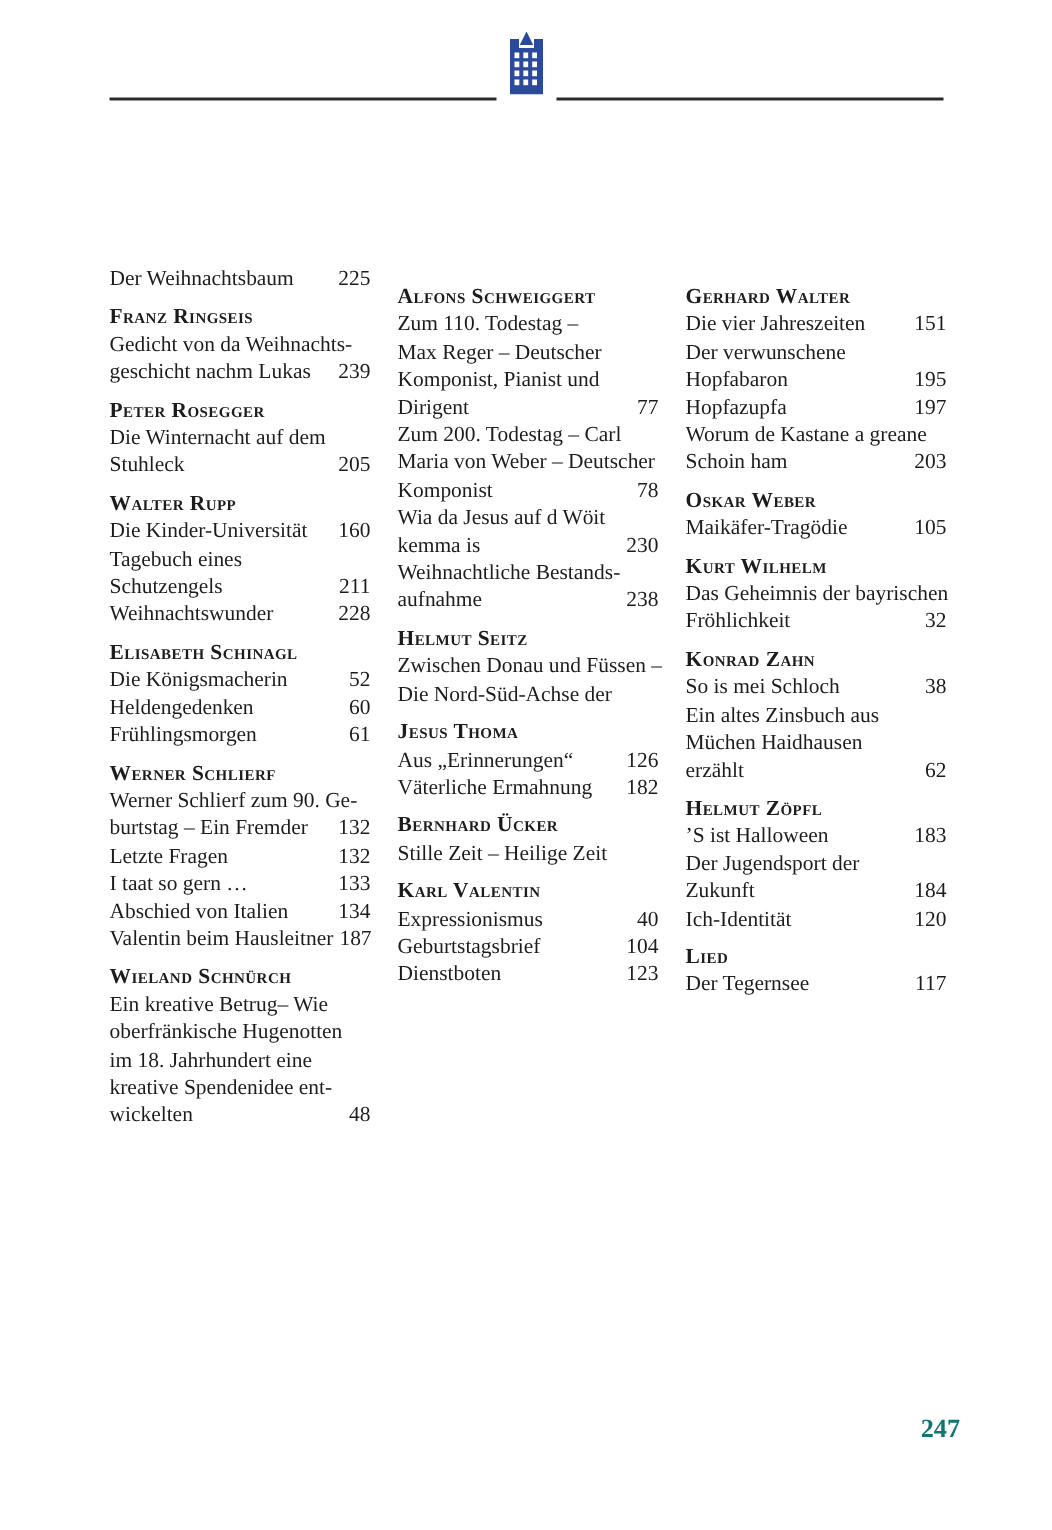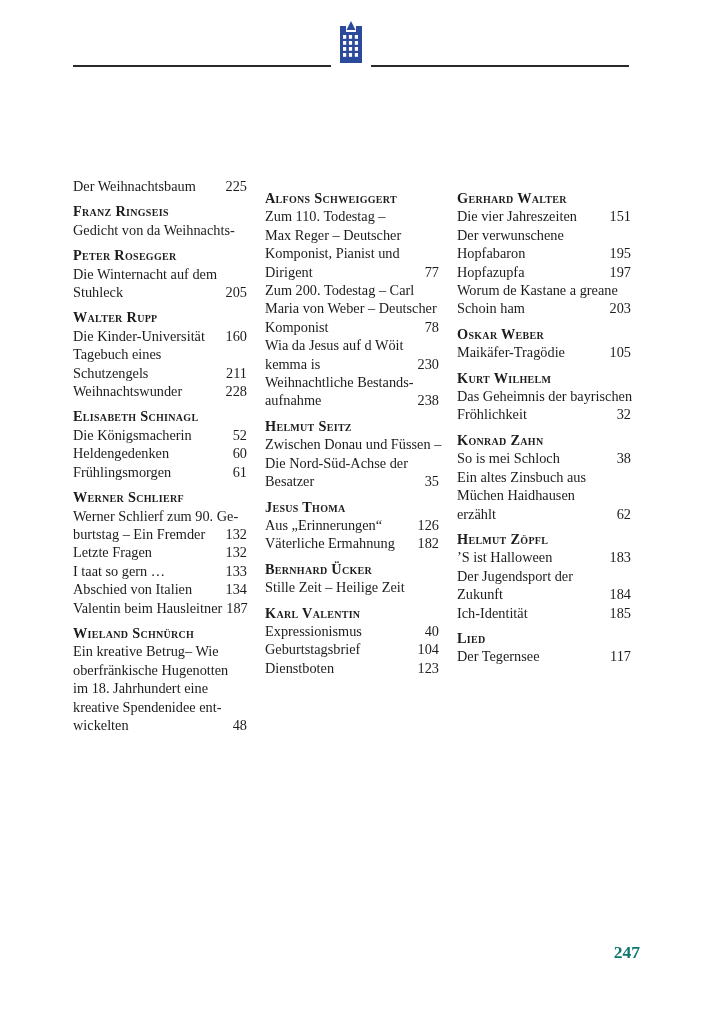--- a/index.html
+++ b/index.html
@@ -104,20 +104,24 @@
           <div class="wline">
             <span class="tl">Der Weihnachtsbaum</span>
             <span class="pnum">225</span>
           </div>
         </div>
         <div class="author">Franz Ringseis</div>
         <div class="work">
           <div class="wline">
             <span class="tl">Gedicht von da Weihnachts-</span>
           </div>
+          <div class="wline">
+            <span class="tl">geschicht nachm Lukas</span>
+            <span class="pnum">239</span>
+          </div>
         </div>
         <div class="author">Peter Rosegger</div>
         <div class="work">
           <div class="wline">
             <span class="tl">Die Winternacht auf dem</span>
           </div>
           <div class="wline">
             <span class="tl">Stuhleck</span>
             <span class="pnum">205</span>
           </div>
@@ -265,24 +269,20 @@
           </div>
         </div>
         <div class="author">Helmut Seitz</div>
         <div class="work">
           <div class="wline">
             <span class="tl">Zwischen Donau und Füssen –</span>
           </div>
           <div class="wline">
             <span class="tl">Die Nord-Süd-Achse der</span>
           </div>
-          <div class="wline">
-            <span class="tl">Besatzer</span>
-            <span class="pnum">35</span>
-          </div>
         </div>
         <div class="author">Jesus Thoma</div>
         <div class="work">
           <div class="wline">
             <span class="tl">Aus „Erinnerungen“</span>
             <span class="pnum">126</span>
           </div>
         </div>
         <div class="work">
           <div class="wline">
@@ -396,21 +396,21 @@
             <span class="tl">Der Jugendsport der</span>
           </div>
           <div class="wline">
             <span class="tl">Zukunft</span>
             <span class="pnum">184</span>
           </div>
         </div>
         <div class="work">
           <div class="wline">
             <span class="tl">Ich-Identität</span>
-            <span class="pnum">185</span>
+            <span class="pnum">120</span>
           </div>
         </div>
         <div class="author">Lied</div>
         <div class="work">
           <div class="wline">
             <span class="tl">Der Tegernsee</span>
             <span class="pnum">117</span>
           </div>
         </div>
       </div>

